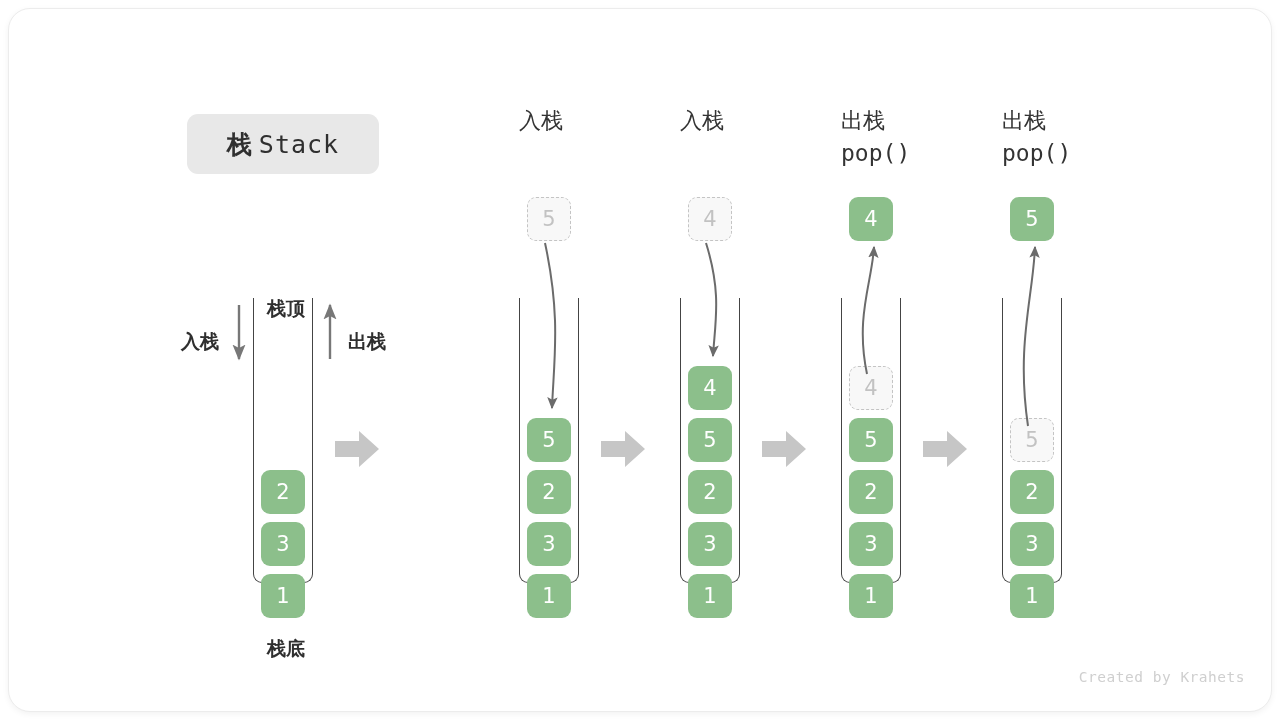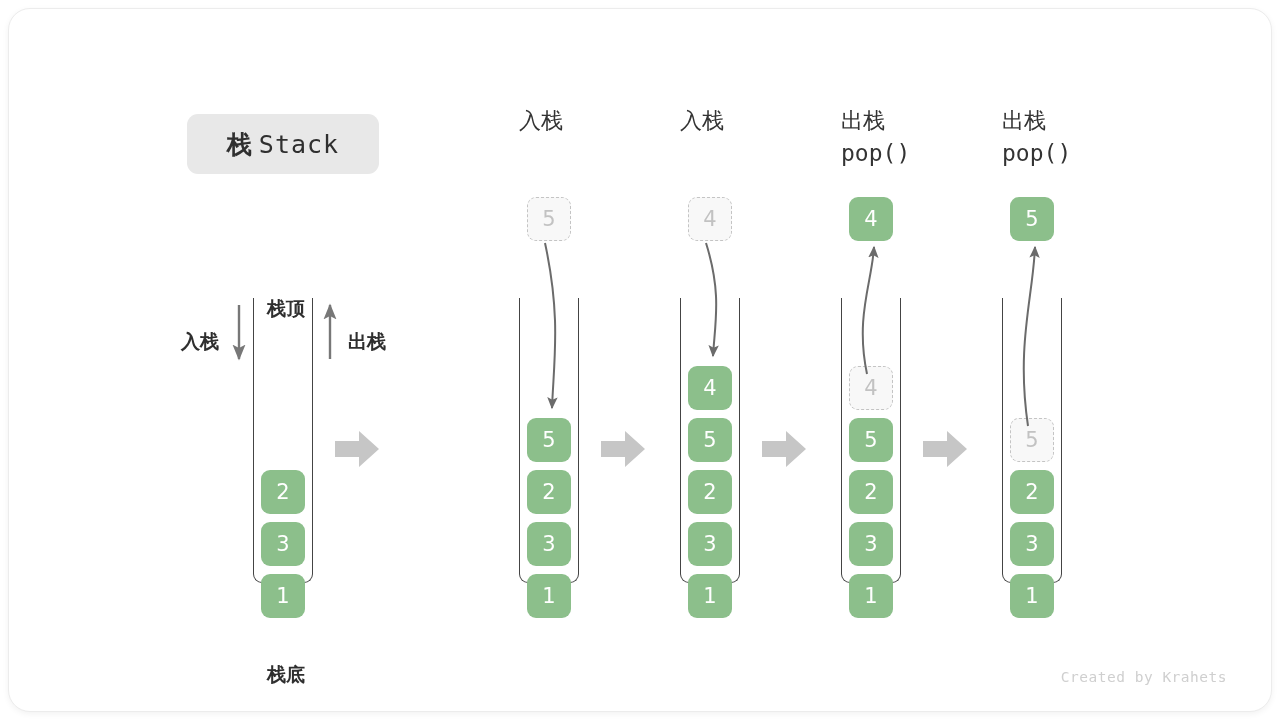--- a/index.html
+++ b/index.html
@@ -126,41 +126,41 @@
   #overlay {
     position: absolute;
     left: 0; top: 0;
     width: 1264px; height: 704px;
     pointer-events: none;
   }
 
   
   #footer {
     position: absolute;
-    right: 44px;
+    right: 26px;
     bottom: 26px;
     font-family: "DejaVu Sans Mono", "Liberation Mono", monospace;
     font-size: 14.5px;
     color: #cfcfcf;
     letter-spacing: 0.5px;
     white-space: nowrap;
   }
 </style>
 </head>
 <body>
 
 <div id="canvas">
 
   <div id="title-badge">
     <span class="t-cn">栈</span>
     <span class="t-en">Stack</span>
   </div>
 
   <div class="abs side-label" style="left:258px; top:244px;margin-top:43px;">栈顶</div>
-  <div class="abs side-label" style="left:258px; top:618px;margin-top:35px;">栈底</div>
+  <div class="abs side-label" style="left:258px; top:592px;margin-top:35px;">栈底</div>
   <div class="abs side-label" style="left:172px; top:320px;">入栈</div>
   <div class="abs side-label" style="left:339px; top:320px;">出栈</div>
 
   <div id="columns-layer">
       <div class="stack-box" style="left: 244px; top: 289px; width: 60px; height: 285px;"></div>
       <div class="cell" style="left: 252px; top: 461px;">2</div>
       <div class="cell" style="left: 252px; top: 513px;">3</div>
       <div class="cell" style="left: 252px; top: 565px;">1</div>
       <div class="col-head" style="left: 510px; top: 97px;">
         <div class="cn">入栈</div>

